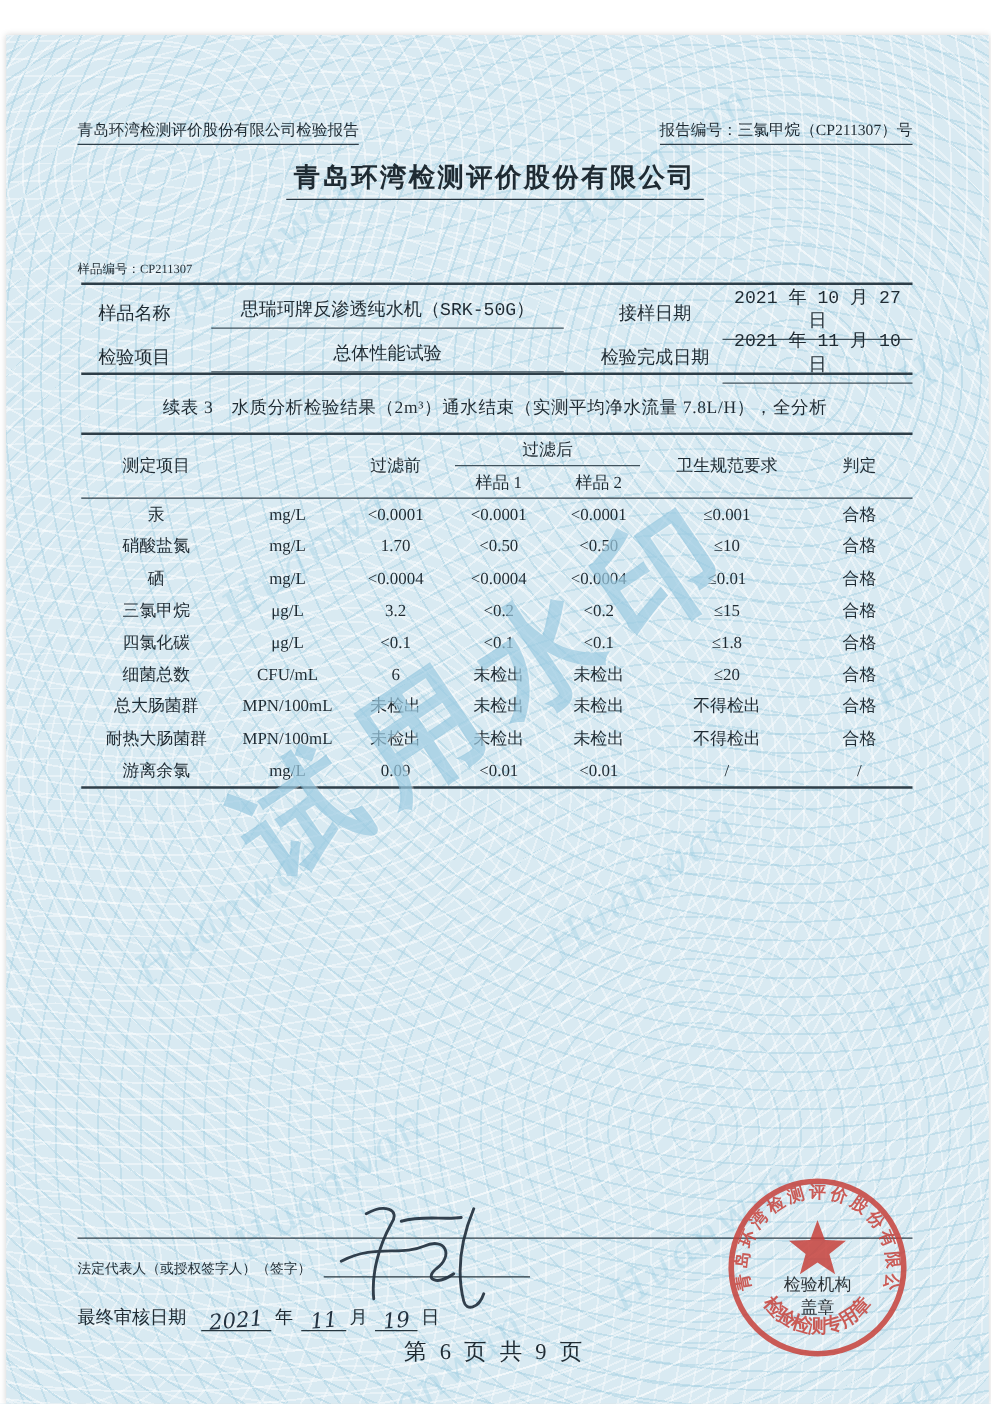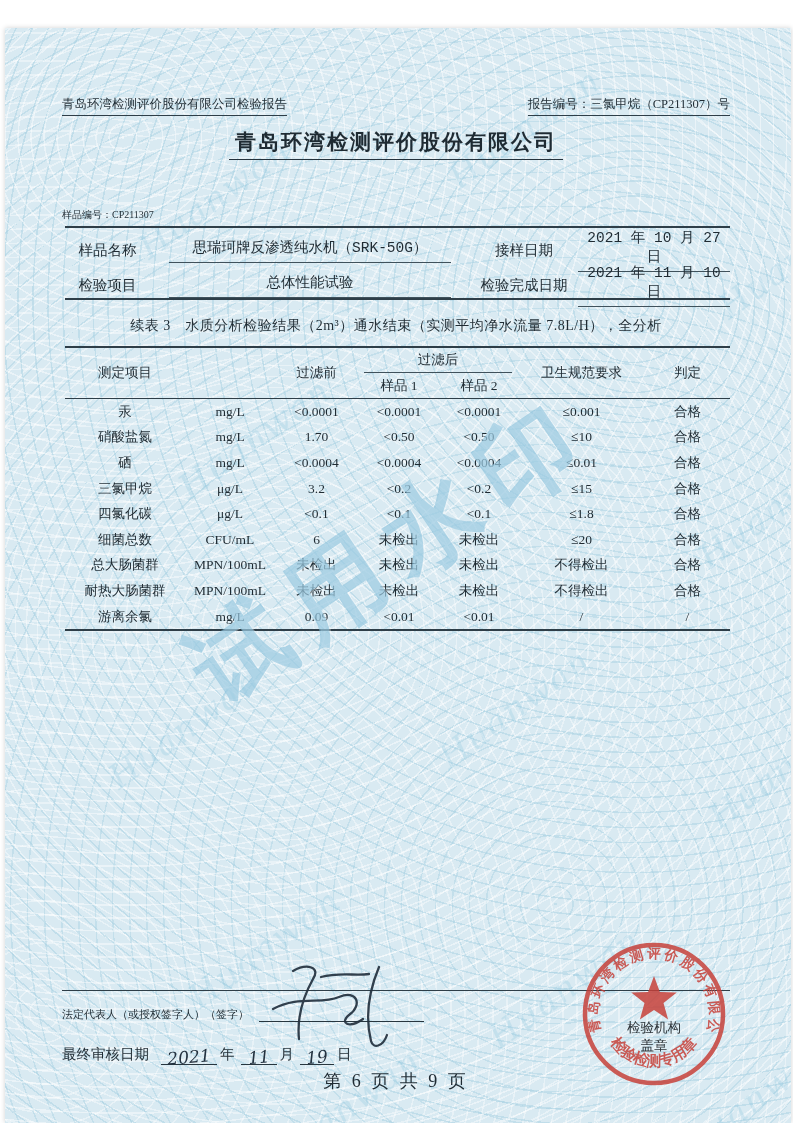--- a/index.html
+++ b/index.html
@@ -51,21 +51,21 @@
   .h-c6{grid-column:6;} .h-c7{grid-column:7;}
   .t-body{border-bottom:2px solid #2e3e48;}
   .t-row{display:grid;grid-template-columns:120px 90px 83px 82px 78px 127px 85px;height:25.6px;}
   .t-row span{display:flex;align-items:center;justify-content:center;white-space:nowrap;}
 
   
   .foot-rule{top:962px;left:57px;width:668px;border-top:1.5px solid #2e3e48;height:0;}
   .signer-row{top:973px;font-size:11px;display:flex;align-items:flex-end;}
   .sig-line{display:inline-block;width:165px;border-bottom:1.5px solid #27363f;margin-left:10px;height:20px;position:relative;}
   .sig-svg{position:absolute;left:-4px;top:-42px;overflow:visible;}
-  .review-row{top:1016px;font-size:14.5px;display:flex;align-items:center;}
+  .review-row{top:1016px;font-size:14.5px;display:flex;align-items:flex-start;}
   .blank{display:inline-block;border-bottom:1.5px solid #27363f;text-align:center;position:relative;}
   .b-year{width:56px;margin-left:12px;} .b-month{width:36px;margin-left:6px;} .b-day{width:34px;margin-left:6px;}
   .hand{font-style:italic;color:#23313f;font-size:17px;display:inline-block;transform:rotate(-5deg) translateY(3px);font-family:"DejaVu Serif",serif;}
   .unit{margin-left:3px;}
   .page-no{top:1041px;text-align:center;font-size:18px;letter-spacing:3px;}
 
   
   .stamp-box{left:564px;top:901px;width:170px;height:170px;z-index:6;}
   
   .wm-main{left:387px;top:524px;transform:translate(-50%,-50%) rotate(-34deg);font-size:97px;font-weight:bold;letter-spacing:18px;white-space:nowrap;color:rgba(127,188,216,.55);z-index:5;pointer-events:none;text-shadow:1px 1px 0 rgba(255,255,255,.35);}

